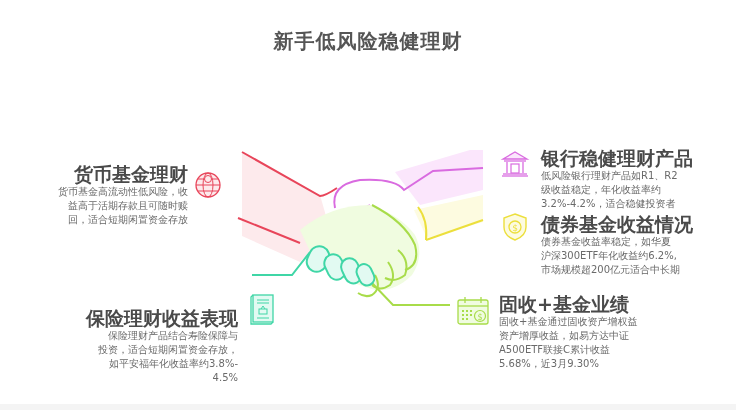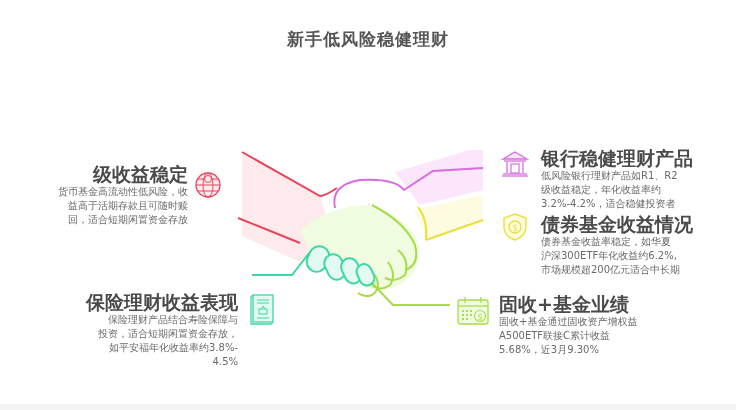--- a/index.html
+++ b/index.html
@@ -4,21 +4,21 @@
 <style>
   html, body { margin:0; padding:0; }
   body {
     width:736px; height:410px; position:relative; overflow:hidden;
     background:#ffffff;
     font-family:"DejaVu Sans","Liberation Sans",sans-serif;
     color:#5a5a5a;
   }
   .title {
     position:absolute; left:0; top:28px; width:736px; text-align:center;
-    font-size:17px; font-weight:bold; color:#555555; letter-spacing:1px;
+    font-size:20px; font-weight:bold; color:#555555; letter-spacing:1px;
   }
   .bottom-bar {
     position:absolute; left:0; bottom:0; width:736px; height:6px; background:#f4f4f4;
   }
   svg.art { position:absolute; left:0; top:0; }
   .block { position:absolute; }
   .block .h {
     font-size:19px; font-weight:bold; color:#4a4a4a; line-height:18px; margin-bottom:2px;
   }
   .block .p {
@@ -54,21 +54,21 @@
   <path d="M372 283 L393 305 L450 305" fill="none" stroke="#a8dc4a" stroke-width="2"></path>
 
   <path d="M252 275 L292 275 L310 252" fill="none" stroke="#3fd6a6" stroke-width="2"></path>
   <rect x="308" y="246" width="20" height="26" rx="10" transform="rotate(25 318 259)" fill="#e2faf2" stroke="#3fd6a6" stroke-width="2"></rect>
   <rect x="326" y="254" width="18" height="26" rx="9" transform="rotate(-25 335 267)" fill="#e2faf2" stroke="#3fd6a6" stroke-width="2"></rect>
   <rect x="343" y="258" width="17" height="26" rx="8.5" transform="rotate(-25 351 271)" fill="#e2faf2" stroke="#3fd6a6" stroke-width="2"></rect>
   <rect x="358" y="264" width="15" height="22" rx="7.5" transform="rotate(-25 365 275)" fill="#e2faf2" stroke="#3fd6a6" stroke-width="2"></rect>
 </svg>
 
 <div class="block right-al" style="left:18px; top:165px; width:170px;">
-  <div class="h">级收益稳定</div>
+  <div class="h">货币基金理财</div>
   <div class="p">货币基金高流动性低风险，收</div>
   <div class="p">益高于活期存款且可随时赎</div>
   <div class="p">回，适合短期闲置资金存放</div>
 </div>
 <svg class="icon" style="left:193px; top:170px;" width="30" height="30" viewBox="0 0 30 30">
   <circle cx="15" cy="15" r="12" fill="#fdeaec" stroke="#e8455a" stroke-width="1.3"></circle>
   <ellipse cx="15" cy="15" rx="5" ry="12" fill="none" stroke="#e8455a" stroke-width="1"></ellipse>
   <line x1="3" y1="15" x2="27" y2="15" stroke="#e8455a" stroke-width="1"></line>
   <line x1="5" y1="9" x2="25" y2="9" stroke="#e8455a" stroke-width="1"></line>
   <line x1="5" y1="21" x2="25" y2="21" stroke="#e8455a" stroke-width="1"></line>
@@ -96,21 +96,21 @@
   <circle cx="14" cy="15" r="6" fill="none" stroke="#ecdf3c" stroke-width="1.3"></circle>
   <text x="14" y="18.5" font-size="9" text-anchor="middle" fill="#ecdf3c" font-family="DejaVu Sans, sans-serif">$</text>
 </svg>
 <div class="block" style="left:541px; top:215px; width:190px;">
   <div class="h">债券基金收益情况</div>
   <div class="p">债券基金收益率稳定，如华夏</div>
   <div class="p">沪深300ETF年化收益约6.2%,</div>
   <div class="p">市场规模超200亿元适合中长期</div>
 </div>
 
-<div class="block right-al" style="left:70px; top:293px; width:168px;">
+<div class="block right-al" style="left:70px; top:309px; width:168px;">
   <div class="h">保险理财收益表现</div>
   <div class="p">保险理财产品结合寿险保障与</div>
   <div class="p">投资，适合短期闲置资金存放，</div>
   <div class="p">如平安福年化收益率约3.8%-</div>
   <div class="p">4.5%</div>
 </div>
 <svg class="icon" style="left:248px; top:293px;" width="28" height="34" viewBox="0 0 28 34">
   <rect x="5" y="2" width="20" height="27" fill="#e2faf2" stroke="#3fd6a6" stroke-width="1.3"></rect>
   <path d="M5 2 L3 4 L3 31 L23 31 L25 29" fill="none" stroke="#3fd6a6" stroke-width="1.3"></path>
   <line x1="9" y1="7" x2="21" y2="7" stroke="#3fd6a6" stroke-width="1"></line>
@@ -134,17 +134,18 @@
       <rect x="14" y="18" width="2" height="2"></rect>
     <rect x="6" y="22" width="2" height="2"></rect>
       <rect x="10" y="22" width="2" height="2"></rect>
   </g>
   <circle cx="24" cy="20" r="5.5" fill="#f0fce0" stroke="#a8dc4a" stroke-width="1.2"></circle>
   <text x="24" y="23.5" font-size="8" text-anchor="middle" fill="#a8dc4a" font-family="DejaVu Sans, sans-serif">$</text>
 </svg>
 <div class="block" style="left:499px; top:295px; width:200px;">
   <div class="h">固收+基金业绩</div>
   <div class="p">固收+基金通过固收资产增权益</div>
+  <div class="p">资产增厚收益，如易方达中证</div>
   <div class="p">A500ETF联接C累计收益</div>
   <div class="p">5.68%，近3月9.30%</div>
 </div>
 
 <div class="bottom-bar"></div>
 
 </body></html>

